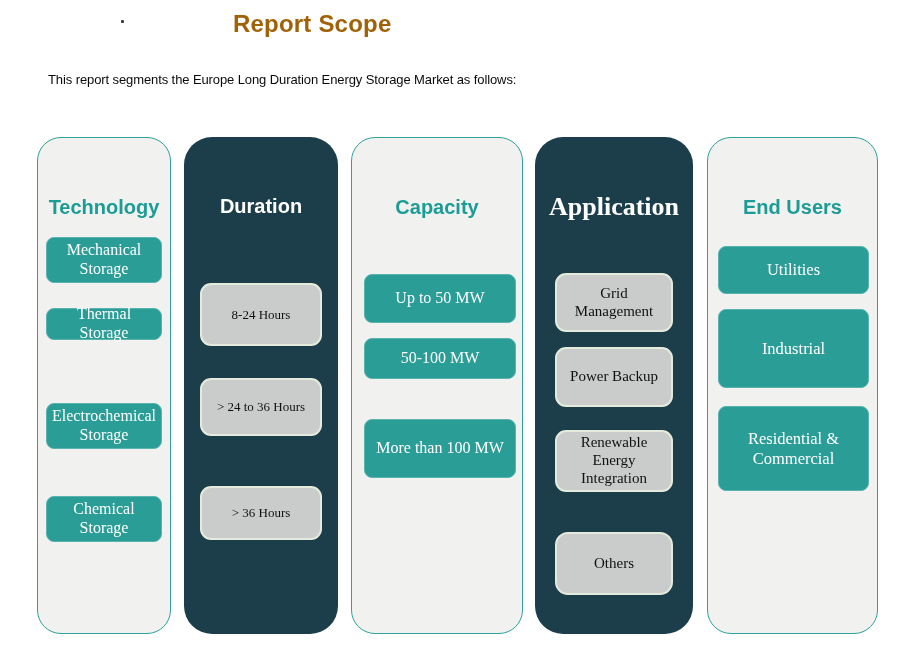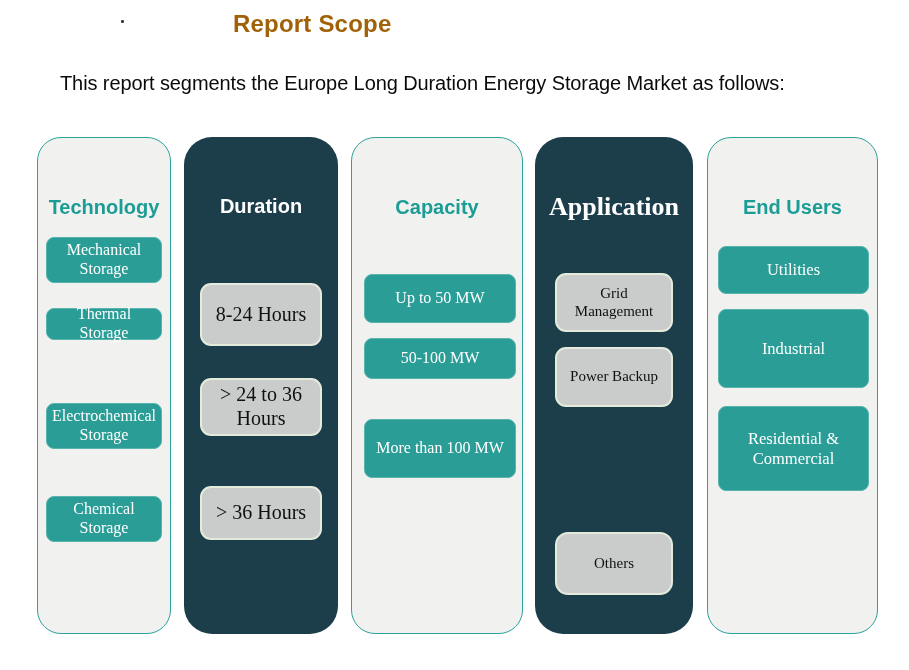--- a/index.html
+++ b/index.html
@@ -9,22 +9,22 @@
   }
   .title {
     position:absolute; left:233px; top:10px;
     font-size:24px; font-weight:700; color:#a16207; letter-spacing:0.2px;
   }
   .stray-dot {
     position:absolute; left:121px; top:20px; width:3px; height:3px;
     background:#3b3b3b; border-radius:1px;
   }
   .subtitle {
-    position:absolute; left:60px; top:72px;
-    font-size:20px; color:#0a0a0a; letter-spacing:-0.1px;
+    position:absolute; left:48px; top:72px;
+    font-size:13px; color:#0a0a0a; letter-spacing:-0.1px;
   }
   .col { position:absolute; top:137px; height:497px; box-sizing:border-box; }
   .col.light { background:#F1F1F0; border:1px solid #2BA39B; border-radius:24px; }
   .col.dark  { background:#1C3E4B; border-radius:28px; }
   .col-header {
     position:absolute; top:58px; left:0; right:0; text-align:center;
     font-weight:700; font-size:20px;
   }
   .light .col-header { color:#1B9C94; }
   .dark  .col-header { color:#FFFFFF; }
@@ -43,21 +43,21 @@
   
   #col-technology { left:37px; width:134px; }
   #col-technology .box { left:8px; width:116px; }
   #col-technology .b1 { top:99px;  height:46px; }
   #col-technology .b2 { top:170px; height:32px; }
   #col-technology .b3 { top:265px; height:46px; }
   #col-technology .b4 { top:358px; height:46px; }
 
   
   #col-duration { left:184px; width:154px; }
-  #col-duration .box { left:16px; width:122px; font-size:20px; }
+  #col-duration .box { left:16px; width:122px; font-size:13px; }
   #col-duration .b1 { top:146px; height:63px; }
   #col-duration .b2 { top:241px; height:58px; }
   #col-duration .b3 { top:349px; height:54px; }
 
   
   #col-capacity { left:351px; width:172px; }
   #col-capacity .box { left:12px; width:152px; }
   #col-capacity .b1 { top:136px; height:49px; }
   #col-capacity .b2 { top:200px; height:41px; }
   #col-capacity .b3 { top:256px; height:59px;margin-top:25px; }
@@ -106,20 +106,21 @@
     <div class="col-header">Capacity</div>
     <div class="box teal b1">Up to 50 MW</div>
     <div class="box teal b2">50-100 MW</div>
     <div class="box teal b3">More than 100 MW</div>
   </div>
 
   <div class="col dark" id="col-application">
     <div class="col-header">Application</div>
     <div class="box gray b1">Grid Management</div>
     <div class="box gray b2">Power Backup</div>
+    <div class="box gray b3">Renewable Energy Integration</div>
     <div class="box gray b4">Others</div>
   </div>
 
   <div class="col light" id="col-endusers">
     <div class="col-header">End Users</div>
     <div class="box teal b1">Utilities</div>
     <div class="box teal b2">Industrial</div>
     <div class="box teal b3">Residential &amp; Commercial</div>
   </div>
 

